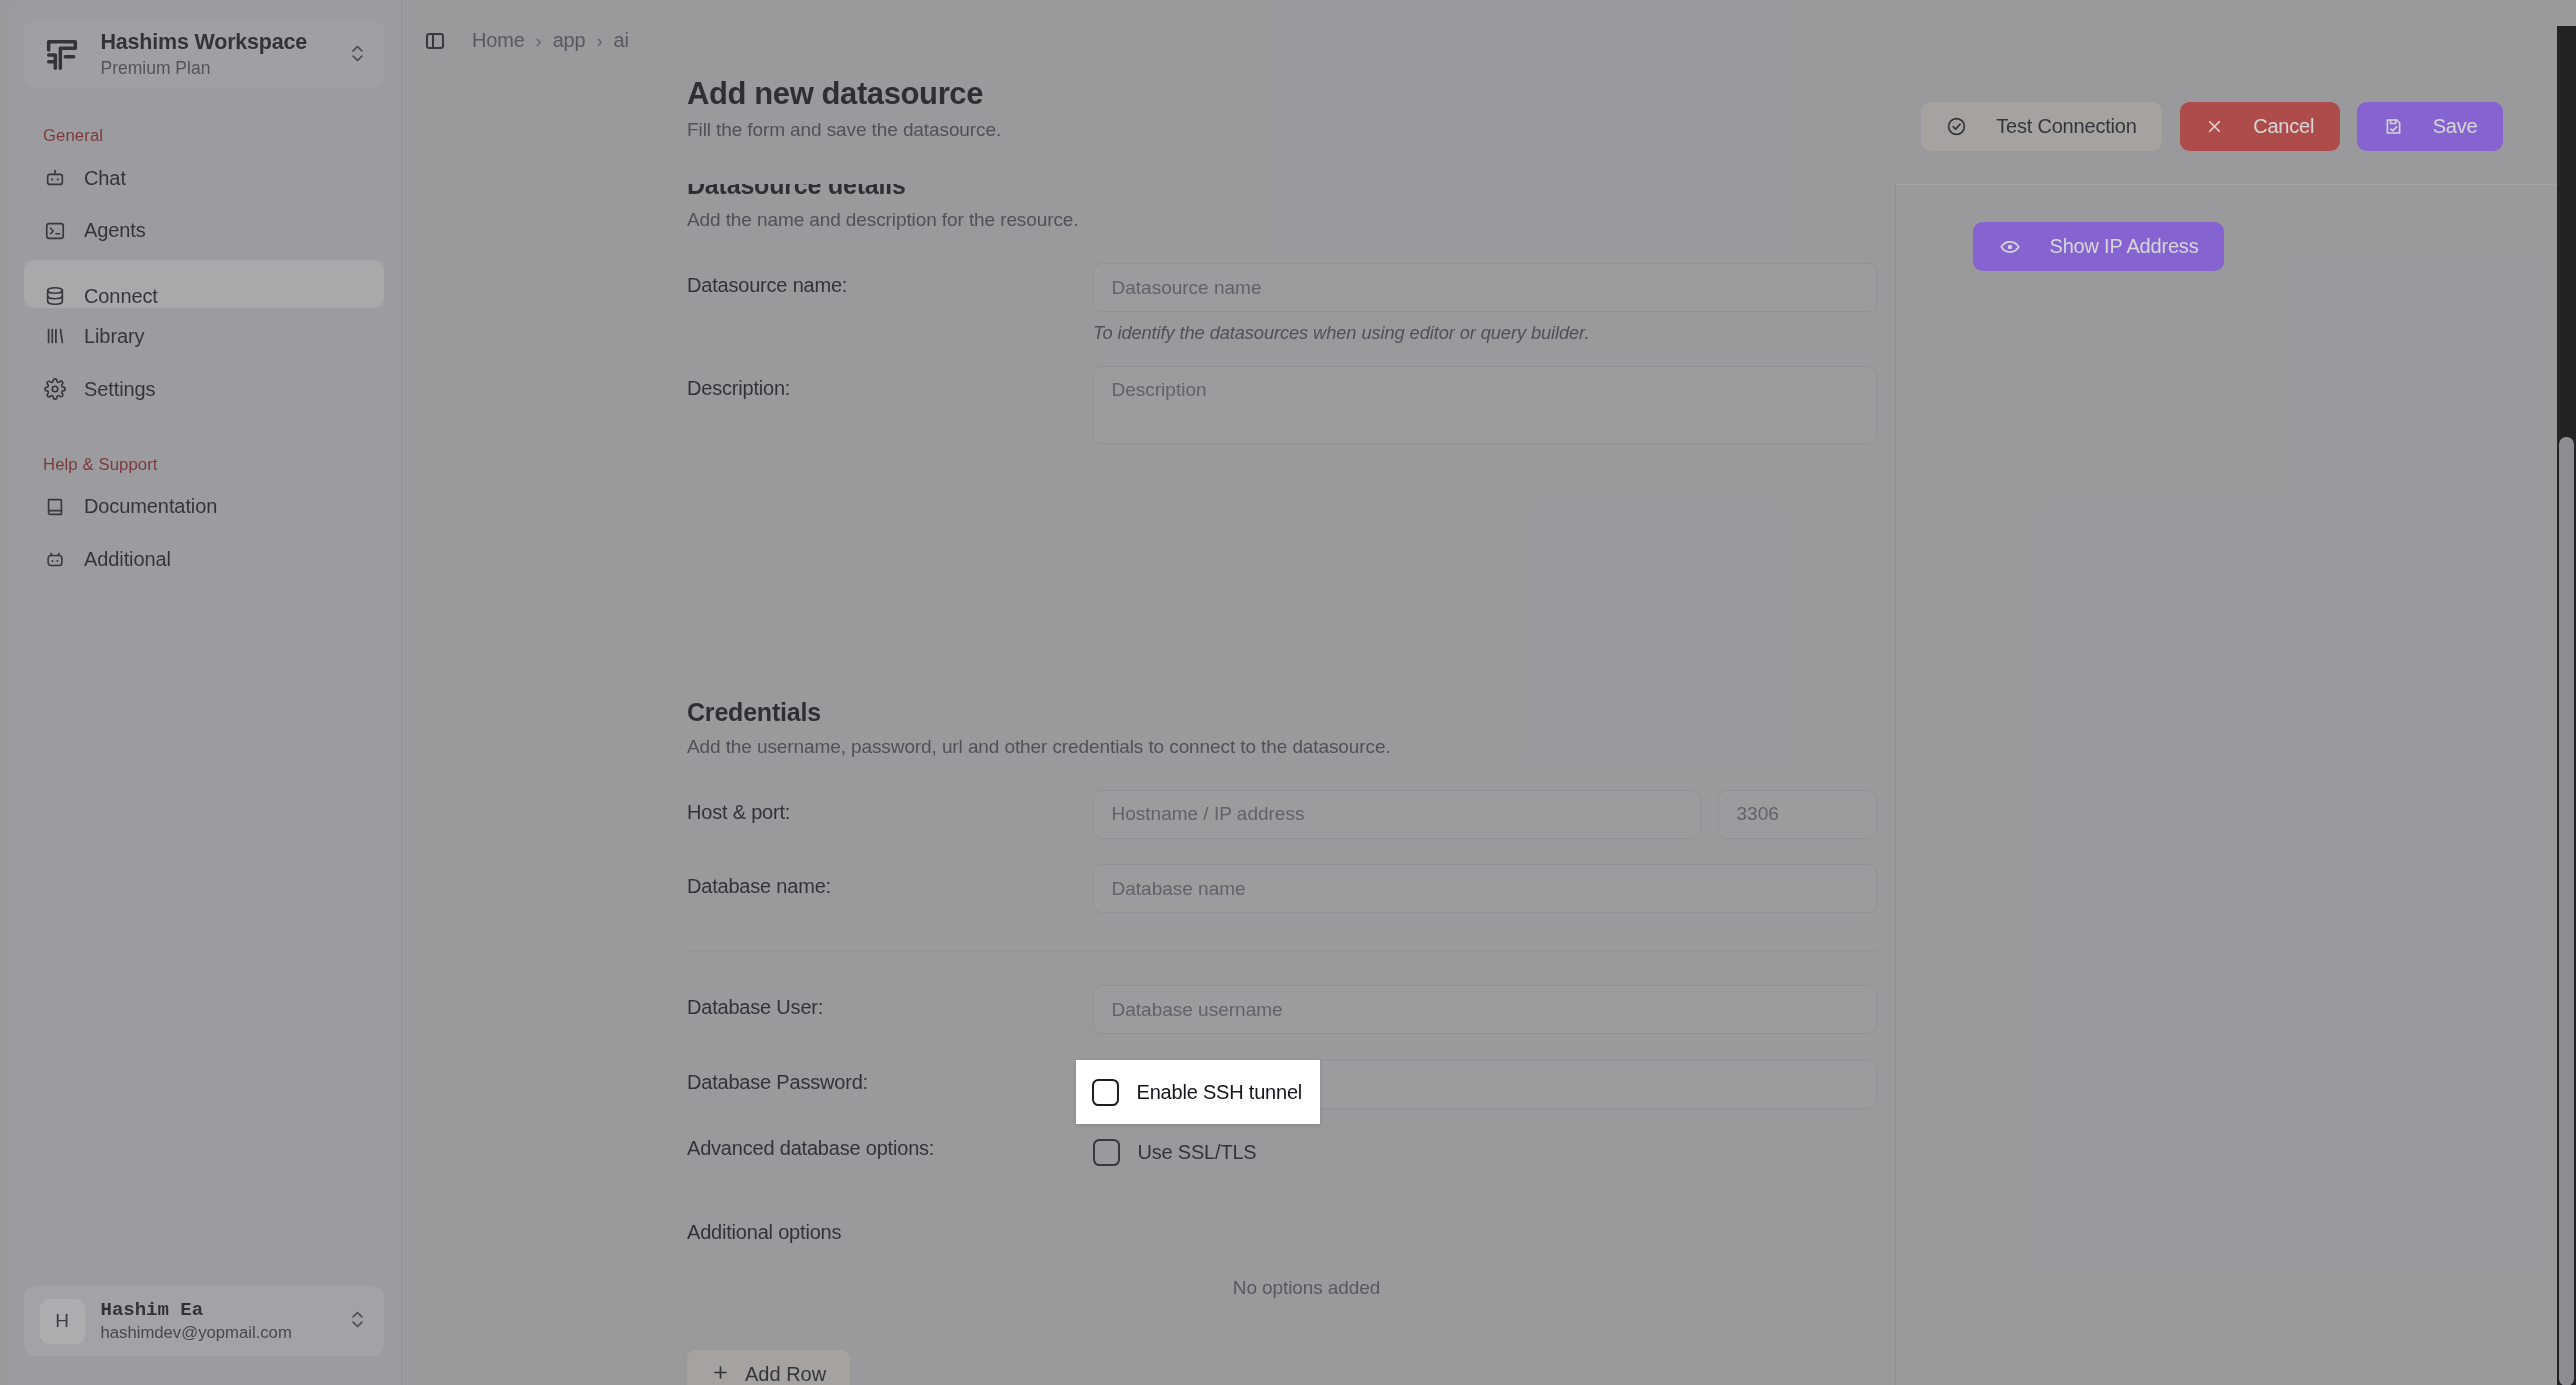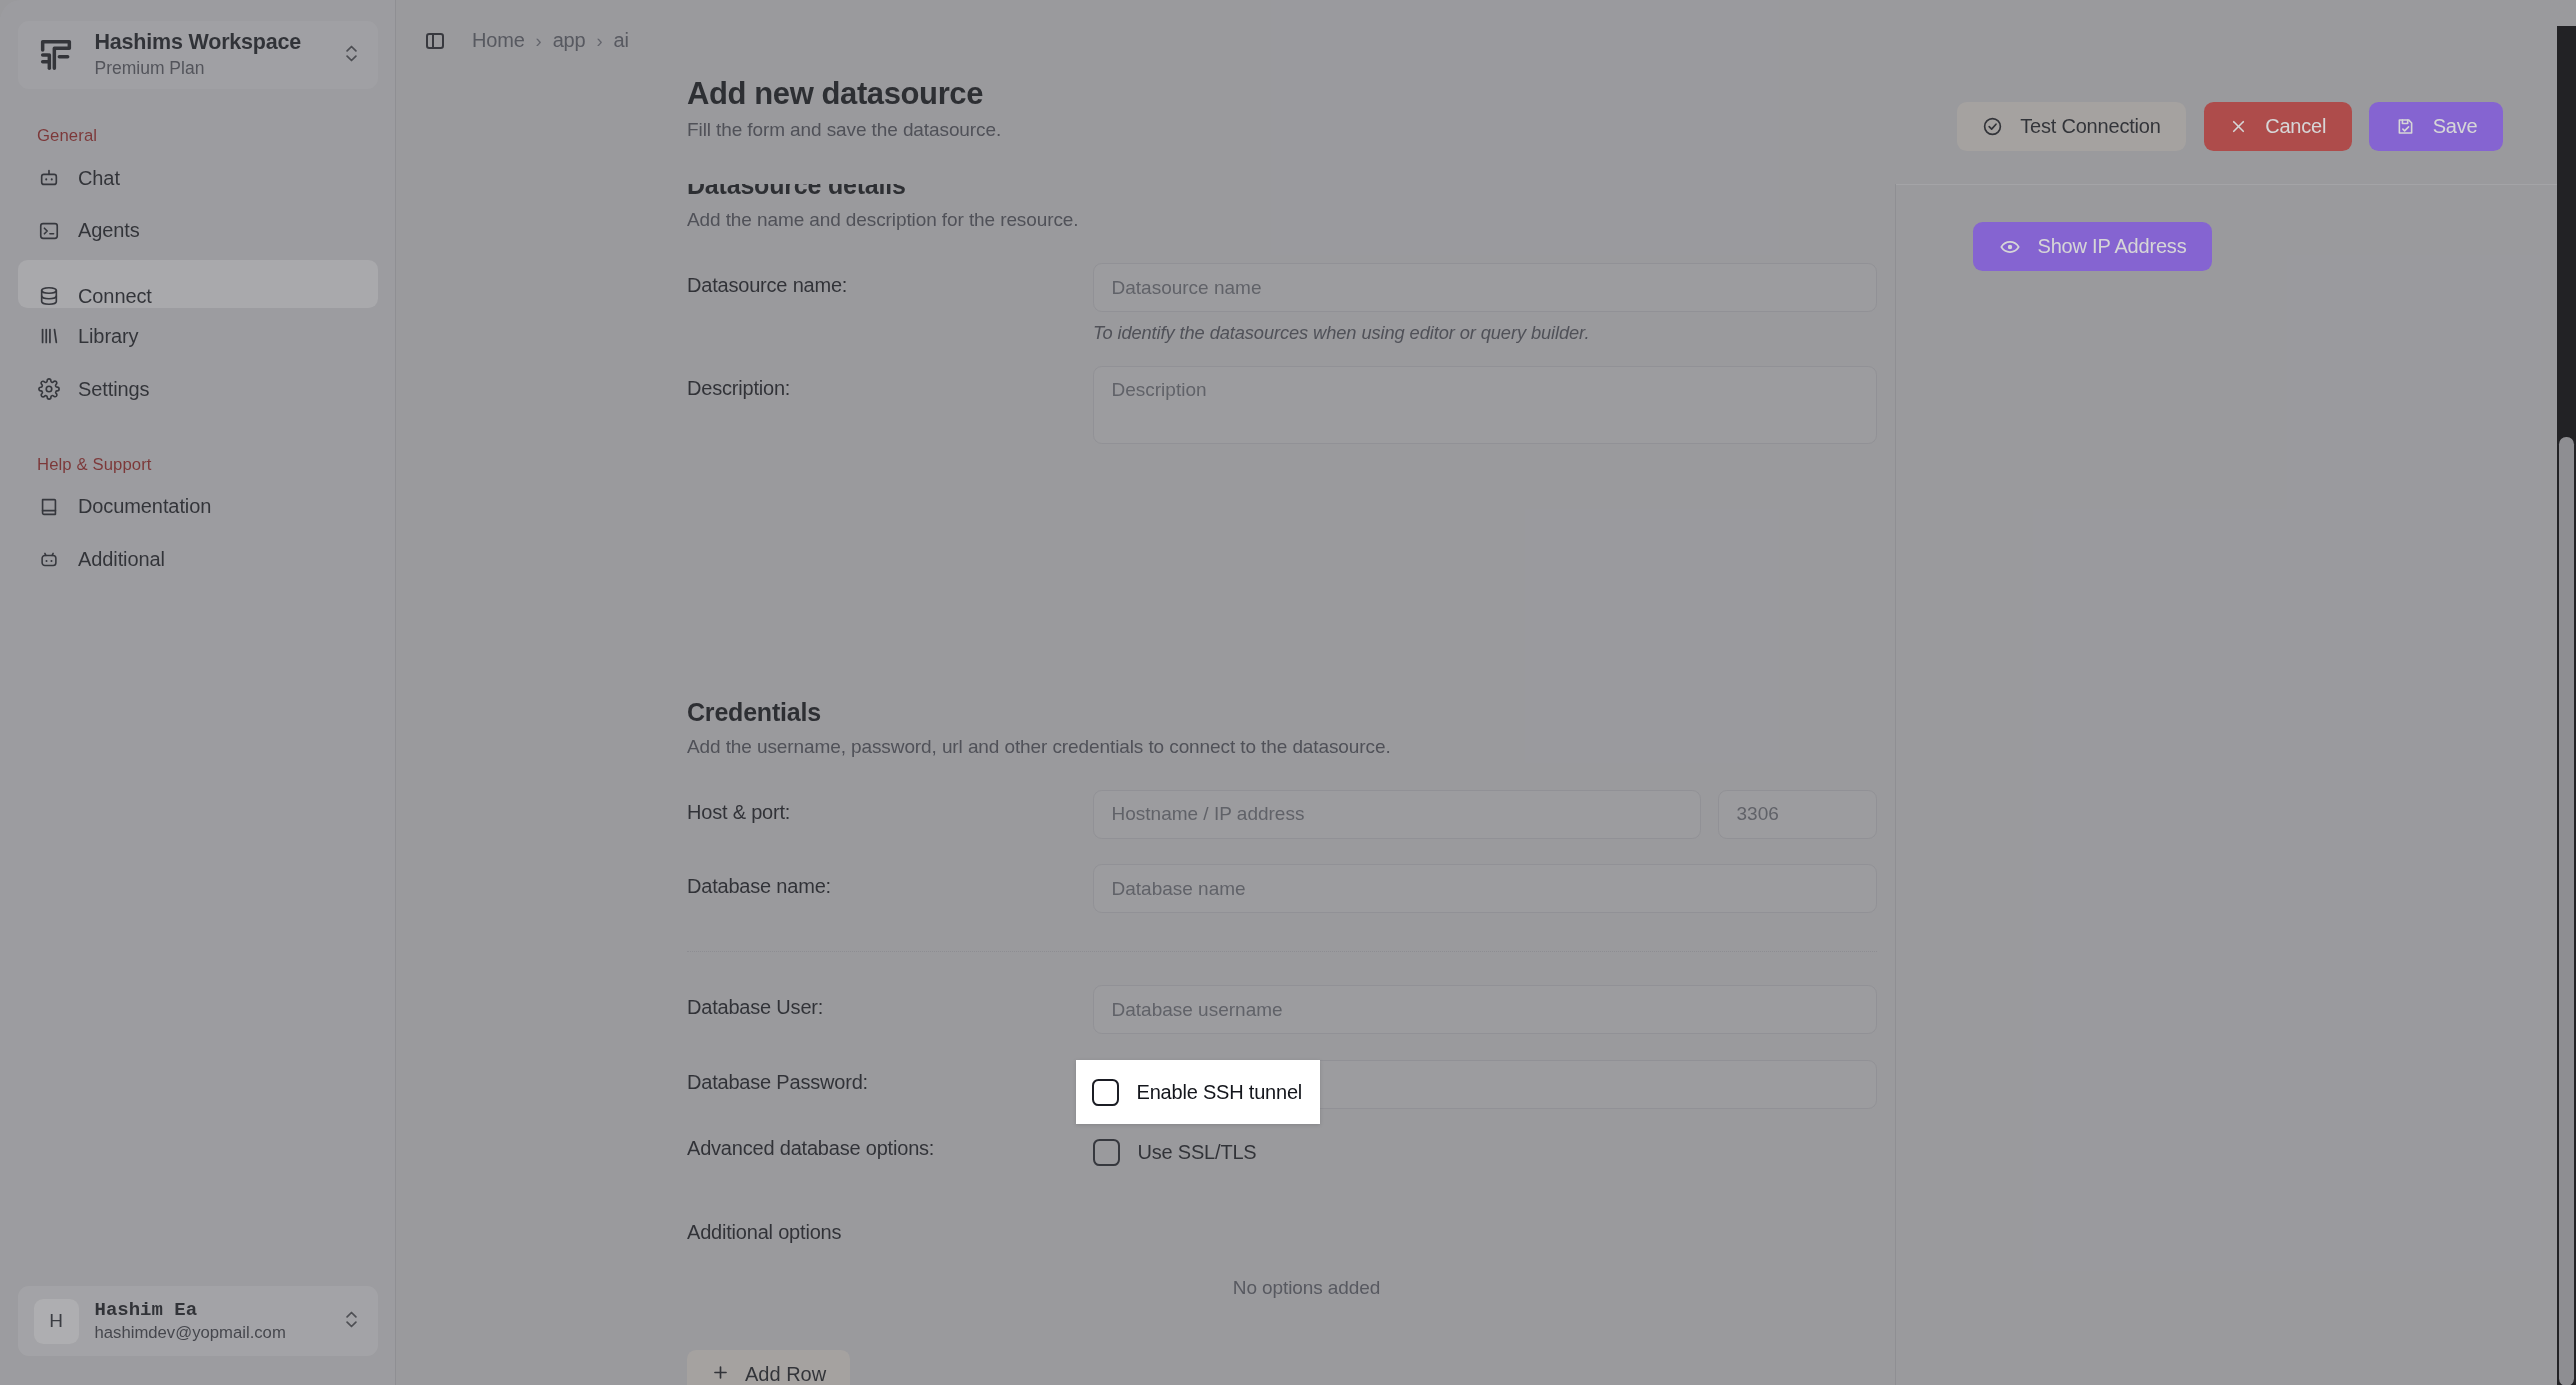--- a/index.html
+++ b/index.html
@@ -18,21 +18,21 @@
   
   #veil {
     position: absolute; inset: 0;
     background: rgba(120,120,124,0.30);
     pointer-events: none;
     z-index: 40;
   }
 
   
   #sidebar {
-    position: absolute; left: 0; top: 0;
+    position: absolute; left: 6px; top: 0;
     width: 396px; height: 1385px;
     background: #adadb1;
     border-right: 1.6px solid #9a9a9e;
     border-top-left-radius: 21px;
     display: flex; flex-direction: column;
   }
   .ws-switcher {
     margin: 21px 17.5px 0 17.5px;
     height: 68px;
     border-radius: 11px;
@@ -131,21 +131,21 @@
     letter-spacing: -0.4px; line-height: 1.25;
   }
   #page-subtitle {
     font-size: 19px; color: #3f414a; margin-top: 5.6px; letter-spacing: -0.1px;
   }
   #header-actions {
     position: absolute; right: 73px; top: 37px;
     display: flex; align-items: center; gap: 17.5px;
   }
   .btn {
-    display: inline-flex; align-items: center; gap: 17px;
+    display: inline-flex; align-items: center; gap: 29px;
     height: 49px; padding: 0 25.5px;
     border-radius: 9.6px; border: none;
     font-size: 20px; font-family: "Liberation Sans", sans-serif;
     cursor: pointer; white-space: nowrap; letter-spacing: -0.2px;
   }
   .btn svg { display: block; }
   .btn-ghost { background: #b9b5b0; color: #15171d; }
   .btn-danger { background: #c63a37; color: #ffffff; }
   .btn-dark { background: #8b5cf6; color: #ffffff; }
 

